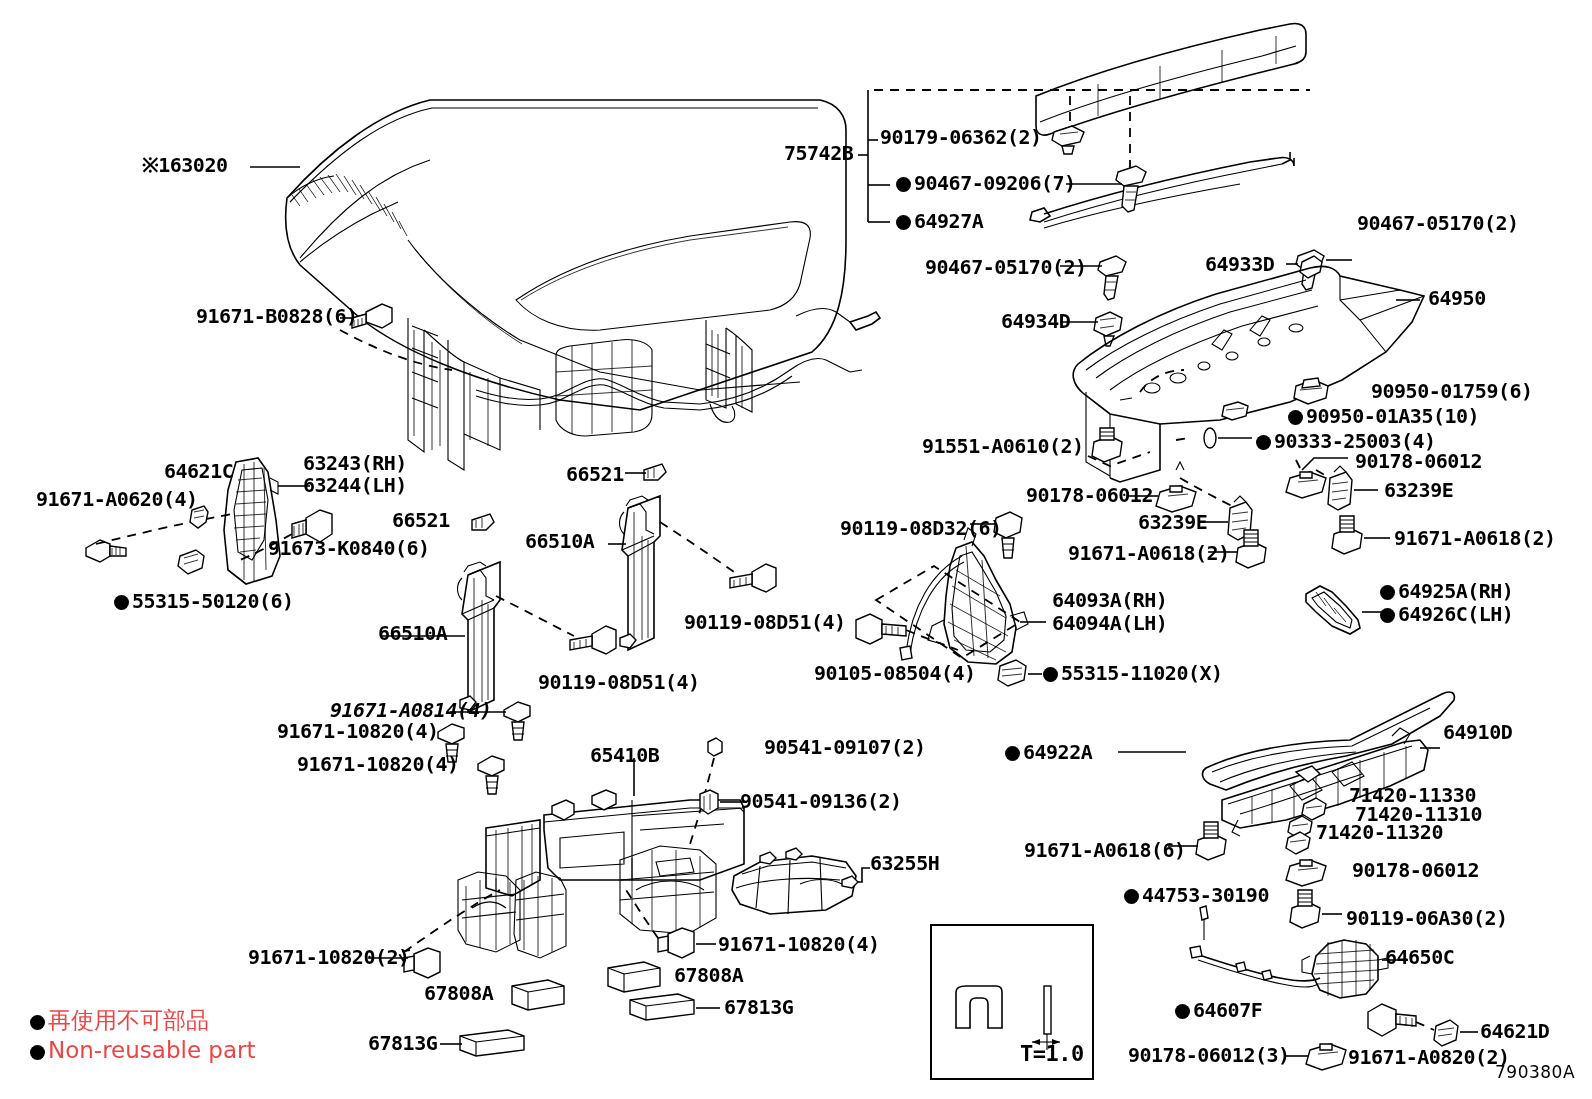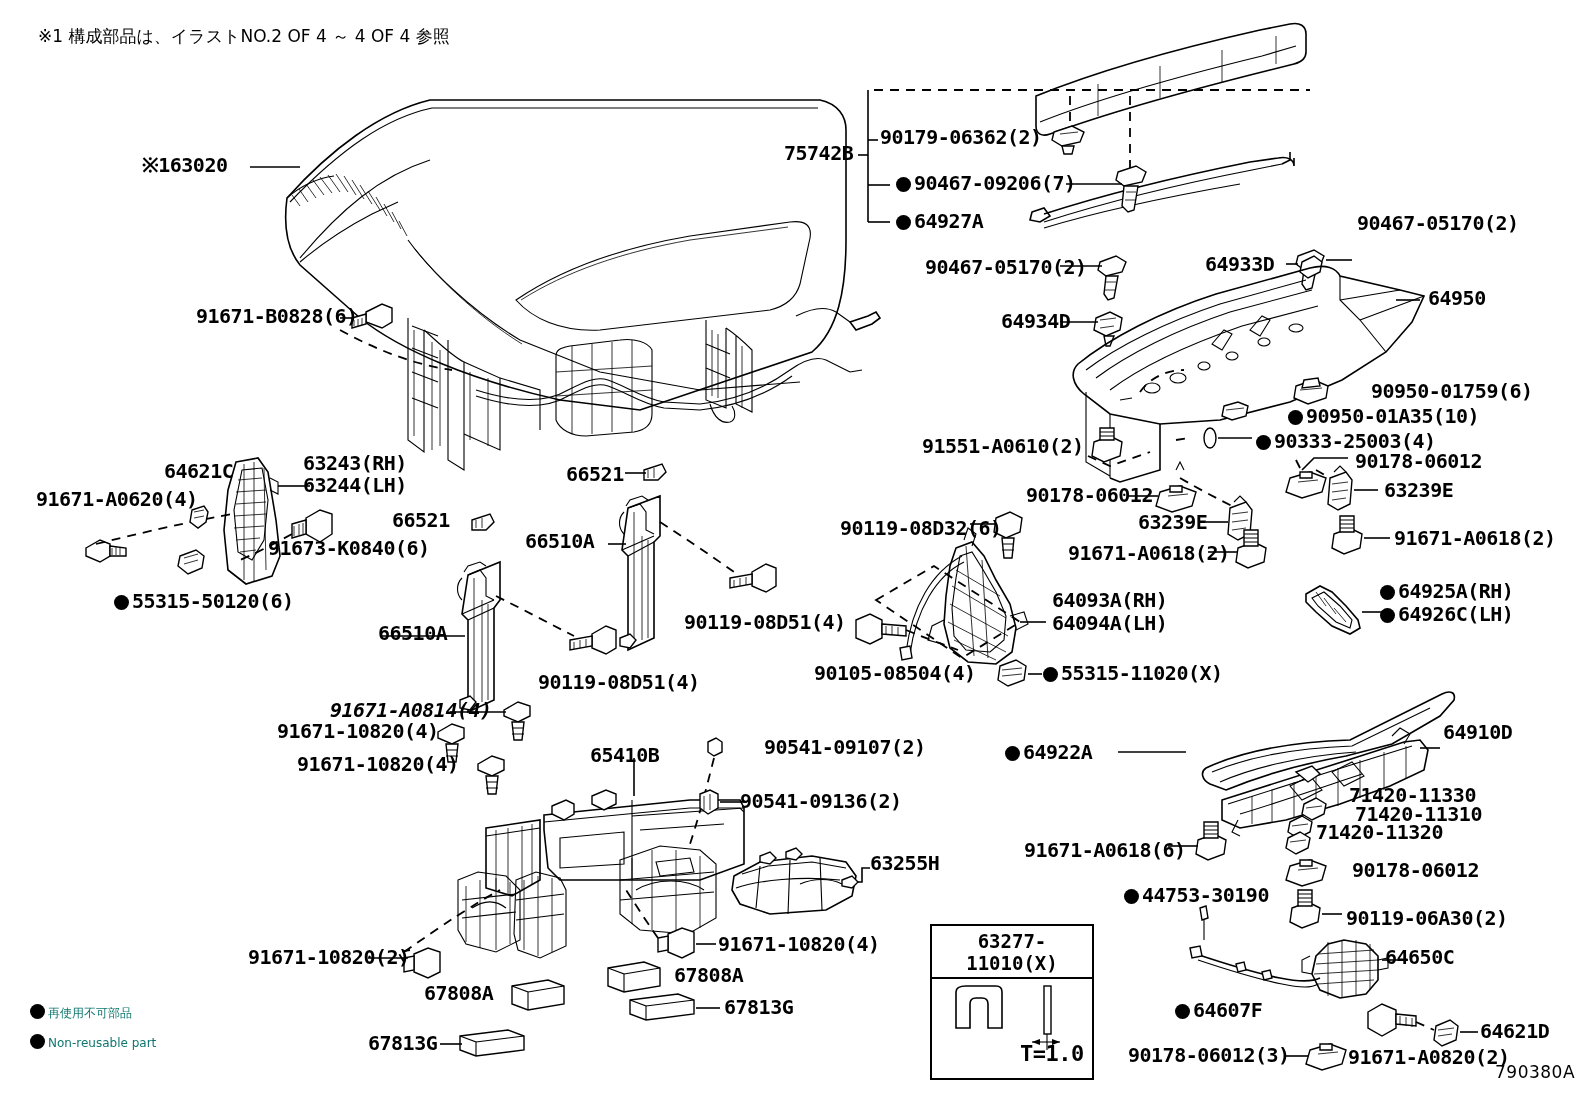--- a/index.html
+++ b/index.html
@@ -28,24 +28,24 @@
   .note {
     position: absolute;
     color: #000;
     white-space: nowrap;
     font-family: "DejaVu Sans", sans-serif;
     font-size: 17px;
     line-height: 1.5;
   }
   .legend {
     position: absolute;
-    color: #0f766e;
+    color: #ef4444;
     white-space: nowrap;
     font-family: "DejaVu Sans", sans-serif;
-    font-size: 12px;
+    font-size: 23px;
     line-height: 1.45;
   }
   .dot {
     display: inline-block;
     width: 15px;
     height: 15px;
     border-radius: 50%;
     background: #000;
     vertical-align: -2px;
     margin-right: 3px;
@@ -107,21 +107,20 @@
   .vthin { fill: none; stroke: #000; stroke-width: 0.8; }
   .fillw { fill: #fff; stroke: #000; stroke-width: 1.4; }
   .fillk { fill: #000; }
   .dsh { fill: none; stroke: #000; stroke-width: 1.8; stroke-dasharray: 9 7; }
 </style>
 </head>
 <body>
 
 <div id="page">
 
-  <div class="note" style="left:38px; top:24px;">※1 構成部品は、イラストNO.2 OF 4 ～ 4 OF 4 参照</div>
 
   <svg width="1592" height="1099" viewBox="0 0 1592 1099">
 
     <g>
       <path class="stroke" d="M287,198 C330,150 380,112 430,100 L820,100 C838,104 846,116 846,130
                                L846,240 C846,290 838,330 812,352 L640,410 L560,400
                                C470,380 400,350 360,318 L300,265 C288,250 283,228 287,198 Z"></path>
       <path class="thin" d="M290,202 C340,150 385,118 432,108 L818,108"></path>
       <path class="thin" d="M300,258 C340,210 380,176 430,160"></path>
 
@@ -844,21 +843,20 @@
   <div class="lbl" style="left:1352px; top:860px;">90178-06012</div>
   <div class="lbl" style="left:1346px; top:908px;">90119-06A30(2)</div>
   <div class="lbl" style="left:1385px; top:947px;">64650C</div>
   <div class="lbl" style="left:1124px; top:885px;"><span class="dot"></span><span>44753-30190</span></div>
   <div class="lbl" style="left:1175px; top:1000px;"><span class="dot"></span><span>64607F</span></div>
   <div class="lbl" style="left:1128px; top:1045px;">90178-06012(3)</div>
   <div class="lbl" style="left:1348px; top:1047px;">91671-A0820(2)</div>
   <div class="lbl" style="left:1480px; top:1021px;">64621D</div>
 
   <div class="inset" style="left:930px; top:924px; width:160px; height:152px;">
-    <div class="inset-title">63277-11010(X)</div>
     <svg width="160" height="152" viewBox="0 0 160 152">
 
       <path class="stroke" d="M22,52 L52,52 C56,52 58,54 58,58 L58,94 L44,94 L44,70
                               C44,66 42,64 38,64 L32,64 C28,64 26,66 26,70 L26,94 L12,94
                               L12,58 C12,54 16,52 22,52 Z" transform="translate(12,8)"></path>
 
       <rect class="fillw" x="112" y="60" width="7" height="48"></rect>
 
       <path class="thin" d="M100,116 L128,116"></path>
       <path class="fillk" d="M100,116 L108,113 L108,119 Z"></path>

